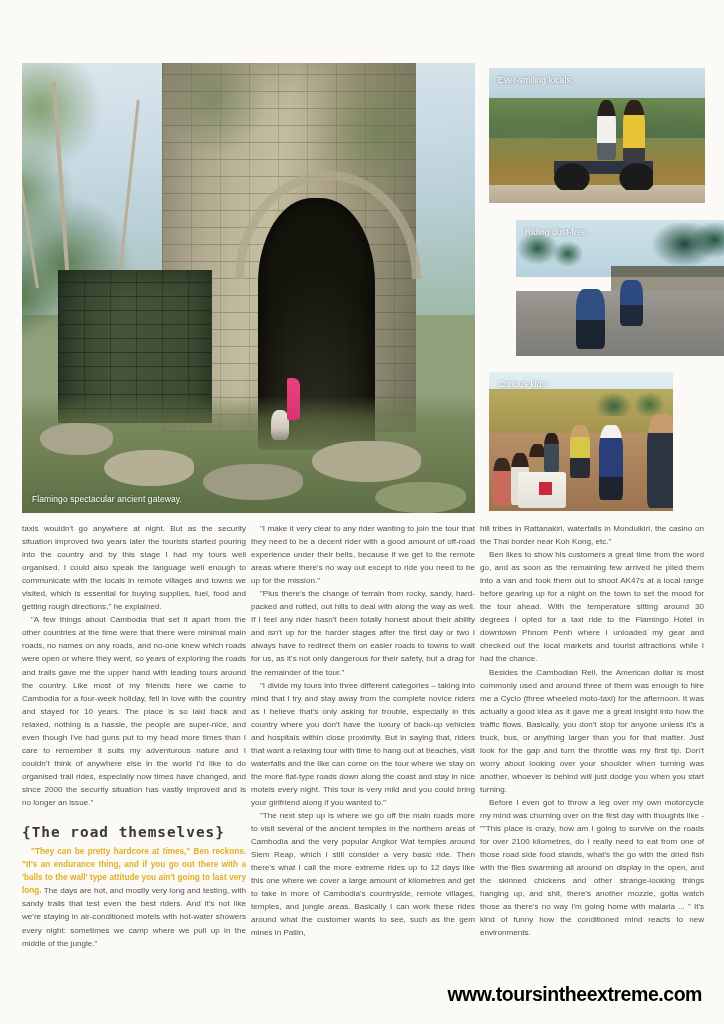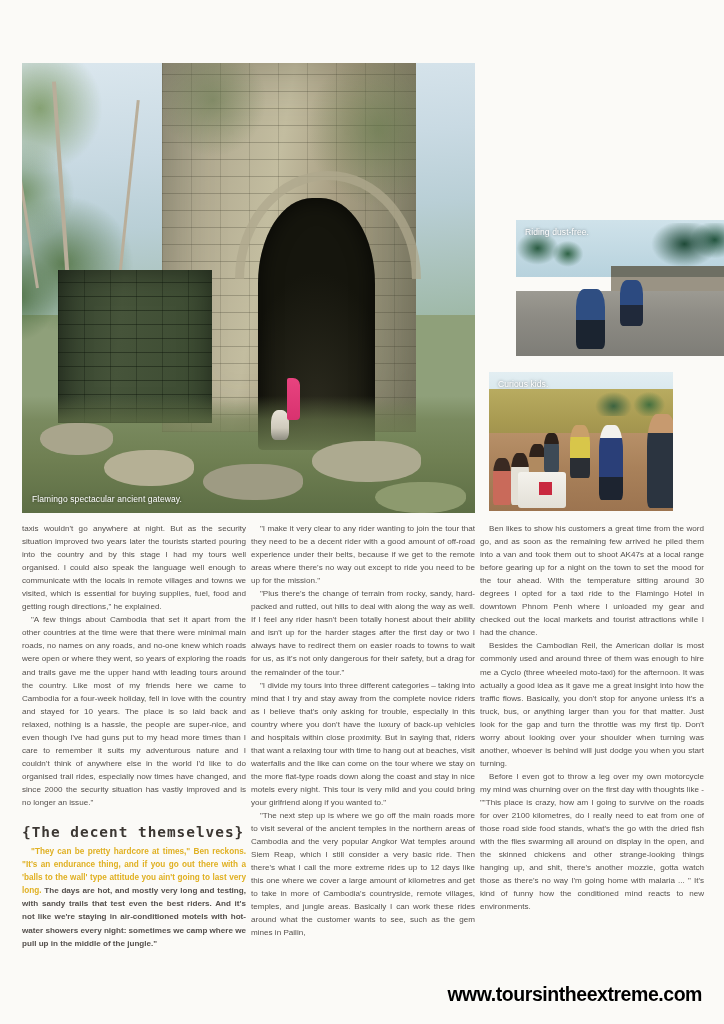--- a/index.html
+++ b/index.html
@@ -204,21 +204,21 @@
     letter-spacing: 1.0px;
     margin: 0 0 3px 0;
     white-space: nowrap;
   }
   .pull-quote {
     color: #e0b022;
     font-weight: bold;
     font-size: 8.2px;
     line-height: 13.1px;
   }
-  .pull-rest { color: #55504d; font-weight: bold; }
+  .pull-rest { color: #55504d; font-weight: normal; }
   .pull-para { margin: 0; text-indent: 0; text-align: justify; }
 
   
   #footer-url {
     position: absolute;
     right: 22px;
     bottom: 18px;
     font-family: "Liberation Sans", sans-serif;
     font-weight: bold;
     font-size: 19.5px;
@@ -246,20 +246,30 @@
     <div class="temple-rocks" style="left:4%;top:80%;width:16%;height:7%;background:#a9a58c;"></div>
     <div class="temple-rocks" style="left:18%;top:86%;width:20%;height:8%;background:#b5b095;"></div>
     <div class="temple-rocks" style="left:40%;top:89%;width:22%;height:8%;background:#9e9b83;"></div>
     <div class="temple-rocks" style="left:64%;top:84%;width:24%;height:9%;background:#adaa90;"></div>
     <div class="temple-rocks" style="left:78%;top:93%;width:20%;height:7%;background:#8d9a6e;"></div>
     <div class="temple-person"></div>
     <div class="temple-flag"></div>
     <div class="caption cap-bottom">Flamingo spectacular ancient gateway.</div>
   </div>
 
+  <div class="photo" id="photo-locals">
+    <div class="p1-sky"></div>
+    <div class="p1-hills"></div>
+    <div class="p1-ground"></div>
+    <div class="p1-road"></div>
+    <div class="p1-bike"></div>
+    <div class="p1-r1"></div>
+    <div class="p1-r2"></div>
+    <div class="caption cap-top">Ever-smiling locals.</div>
+  </div>
 
   <div class="photo" id="photo-dust">
     <div class="p2-sky"></div>
     <div class="p2-bldg"></div>
     <div class="p2-trees"></div>
     <div class="p2-road"></div>
     <div class="p2-rider1"></div>
     <div class="p2-rider2"></div>
     <div class="caption cap-top">Riding dust-free.</div>
   </div>
@@ -279,33 +289,34 @@
     <div class="p3-box">
       <div class="p3-boxlogo"></div>
     </div>
     <div class="caption cap-top">Curious kids.</div>
   </div>
 
   <div class="col" id="col-1">
     <p class="noindent">taxis wouldn't go anywhere at night. But as the security situation improved two years later the tourists started pouring into the country and by this stage I had my tours well organised. I could also speak the language well enough to communicate with the locals in remote villages and towns we visited, which is essential for buying supplies, fuel, food and getting rough directions," he explained.</p>
     <p>"A few things about Cambodia that set it apart from the other countries at the time were that there were minimal main roads, no names on any roads, and no-one knew which roads were open or where they went, so years of exploring the roads and trails gave me the upper hand with leading tours around the country. Like most of my friends here we came to Cambodia for a four-week holiday, fell in love with the country and stayed for 10 years. The place is so laid back and relaxed, nothing is a hassle, the people are super-nice, and even though I've had guns put to my head more times than I care to remember it suits my adventurous nature and I couldn't think of anywhere else in the world I'd like to do organised trail rides, especially now times have changed, and since 2000 the security situation has vastly improved and is no longer an issue."</p>
     <div class="pull-block">
-      <div class="pull-heading">{The decent themselves}</div>
+      <div class="pull-heading">{The road themselves}</div>
       <p class="pull-para"><span class="pull-quote">"They can be pretty hardcore at times," Ben reckons. "It's an endurance thing, and if you go out there with a 'balls to the wall' type attitude you ain't going to last very long.</span><span class="pull-rest"> The days are hot, and mostly very long and testing, with sandy trails that test even the best riders. And it's not like we're staying in air-conditioned motels with hot-water showers every night: sometimes we camp where we pull up in the middle of the jungle."</span></p>
     </div>
   </div>
 
   <div class="col" id="col-2">
     <p>"I make it very clear to any rider wanting to join the tour that they need to be a decent rider with a good amount of off-road experience under their belts, because if we get to the remote areas where there's no way out except to ride you need to be up for the mission."</p>
     <p>"Plus there's the change of terrain from rocky, sandy, hard-packed and rutted, out hills to deal with along the way as well. If I feel any rider hasn't been totally honest about their ability and isn't up for the harder stages after the first day or two I always have to redirect them on easier roads to towns to wait for us, as it's not only dangerous for their safety, but a drag for the remainder of the tour."</p>
     <p>"I divide my tours into three different categories – taking into mind that I try and stay away from the complete novice riders as I believe that's only asking for trouble, especially in this country where you don't have the luxury of back-up vehicles and hospitals within close proximity. But in saying that, riders that want a relaxing tour with time to hang out at beaches, visit waterfalls and the like can come on the tour where we stay on the more flat-type roads down along the coast and stay in nice motels every night. This tour is very mild and you could bring your girlfriend along if you wanted to."</p>
     <p>"The next step up is where we go off the main roads more to visit several of the ancient temples in the northern areas of Cambodia and the very popular Angkor Wat temples around Siem Reap, which I still consider a very basic ride. Then there's what I call the more extreme rides up to 12 days like this one where we cover a large amount of kilometres and get to take in more of Cambodia's countryside, remote villages, temples, and jungle areas. Basically I can work these rides around what the customer wants to see, such as the gem mines in Pailin,</p>
   </div>
 
   <div class="col" id="col-3">
+    <p class="noindent">hill tribes in Rattanakiri, waterfalls in Mondulkiri, the casino on the Thai border near Koh Kong, etc."</p>
     <p>Ben likes to show his customers a great time from the word go, and as soon as the remaining few arrived he piled them into a van and took them out to shoot AK47s at a local range before gearing up for a night on the town to set the mood for the tour ahead. With the temperature sitting around 30 degrees I opted for a taxi ride to the Flamingo Hotel in downtown Phnom Penh where I unloaded my gear and checked out the local markets and tourist attractions while I had the chance.</p>
     <p>Besides the Cambodian Reil, the American dollar is most commonly used and around three of them was enough to hire me a Cyclo (three wheeled moto-taxi) for the afternoon. It was actually a good idea as it gave me a great insight into how the traffic flows. Basically, you don't stop for anyone unless it's a truck, bus, or anything larger than you for that matter. Just look for the gap and turn the throttle was my first tip. Don't worry about looking over your shoulder when turning was another, whoever is behind will just dodge you when you start turning.</p>
     <p>Before I even got to throw a leg over my own motorcycle my mind was churning over on the first day with thoughts like - ""This place is crazy, how am I going to survive on the roads for over 2100 kilometres, do I really need to eat from one of those road side food stands, what's the go with the dried fish with the flies swarming all around on display in the open, and the skinned chickens and other strange-looking things hanging up, and shit, there's another mozzie, gotta watch those as there's no way I'm going home with malaria ... " It's kind of funny how the conditioned mind reacts to new environments.</p>
   </div>
 
   <div id="footer-url">www.toursintheextreme.com</div>
 
 </div>
 
 </body></html>

